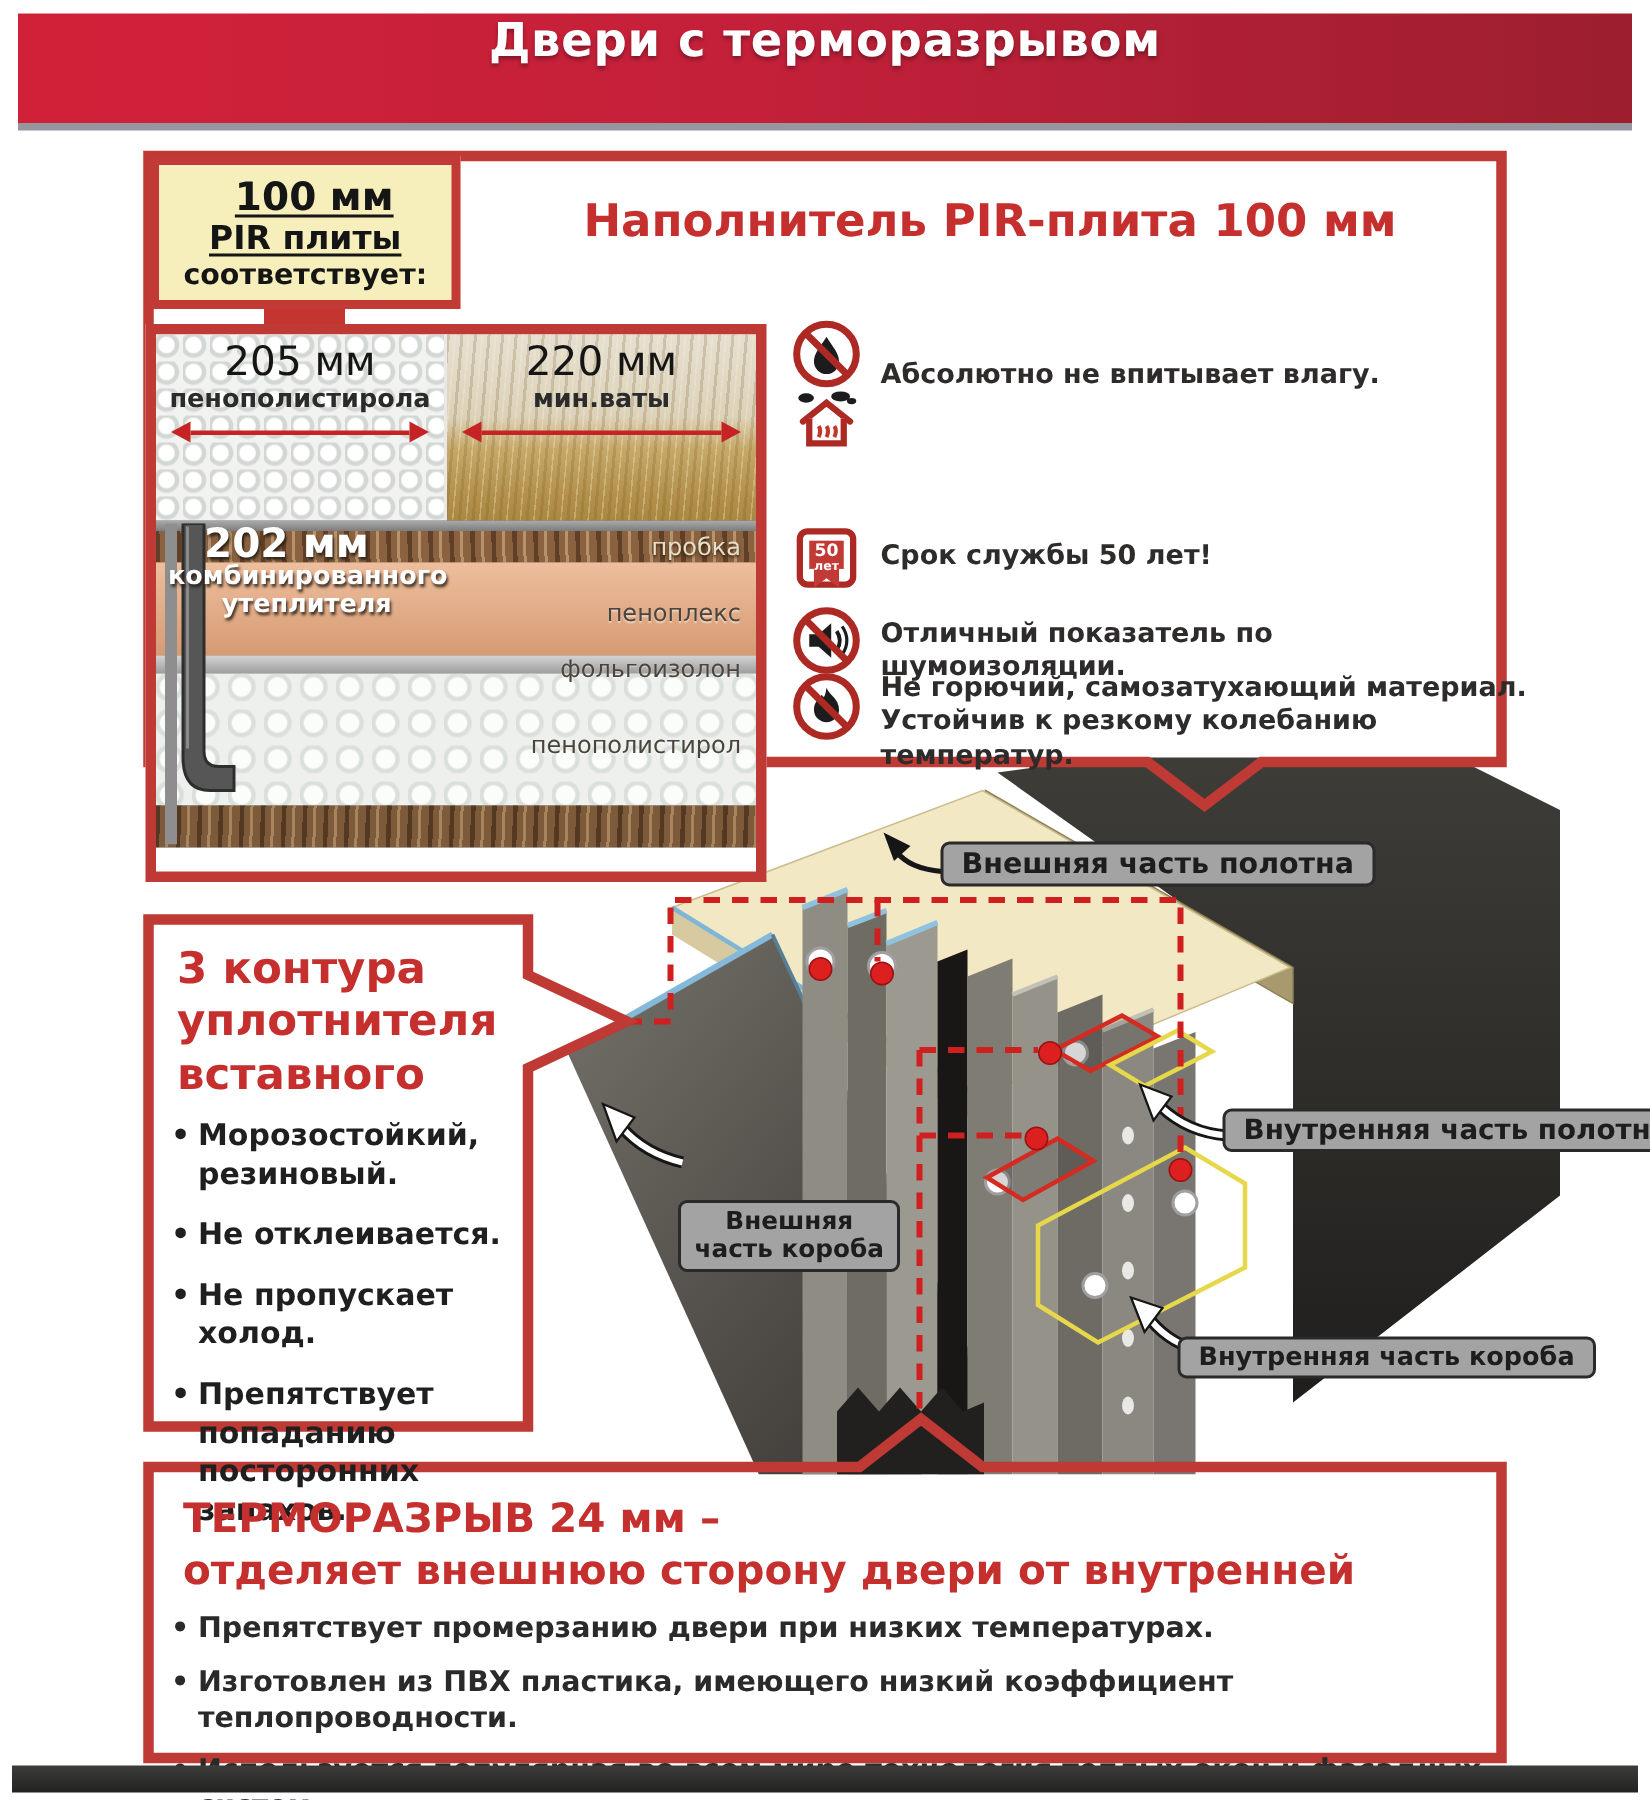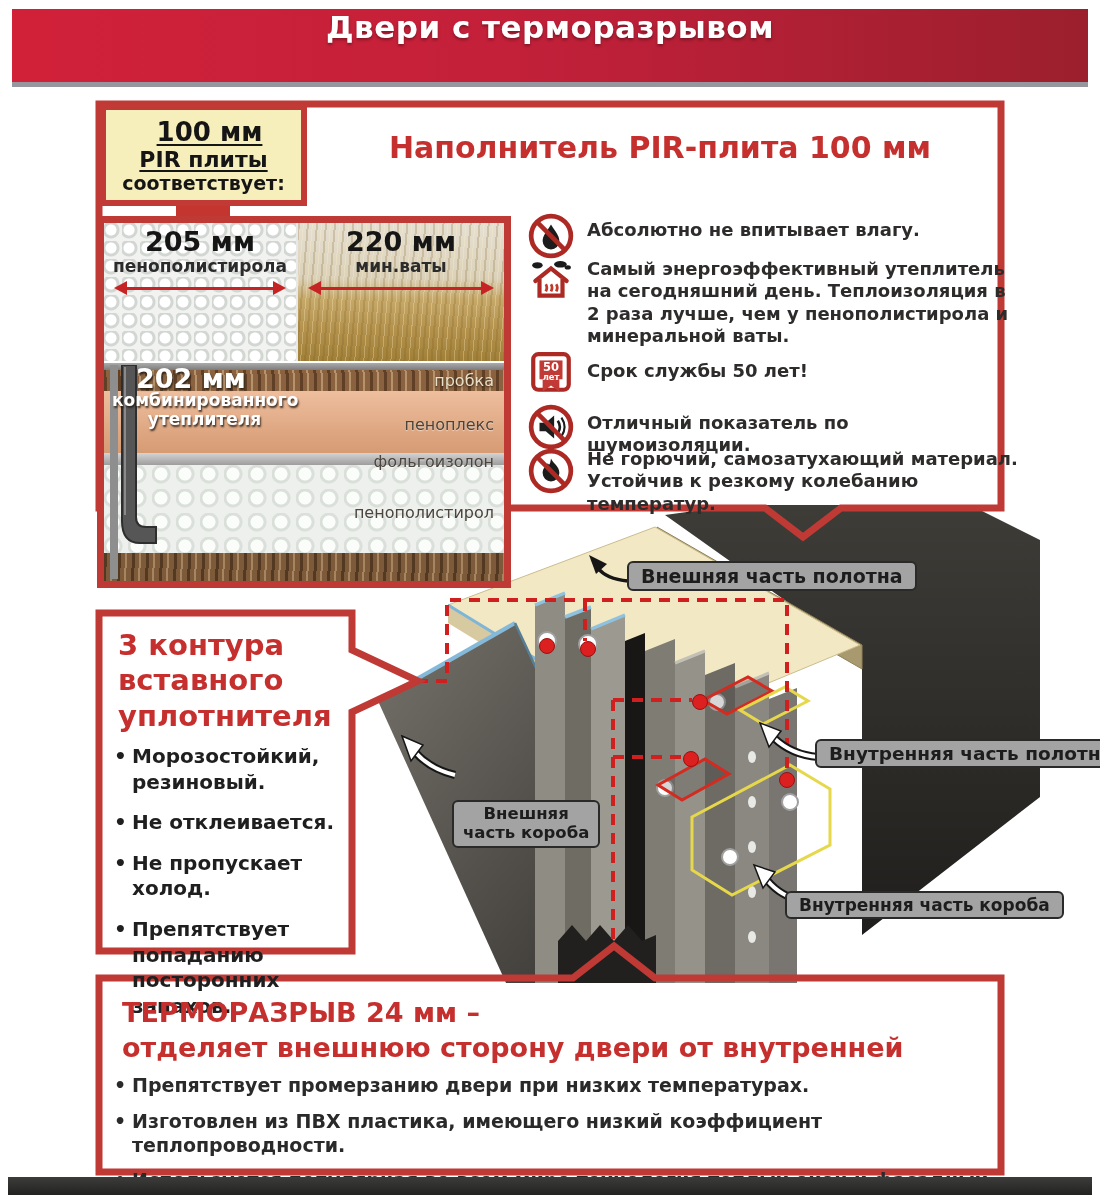--- a/index.html
+++ b/index.html
@@ -32,28 +32,28 @@
   
   .photo-box{position:absolute;left:97px;top:216px;width:414px;height:372px;z-index:6;
              border:7px solid #bf3935;background:#fff;box-sizing:border-box;}
   .pcell{position:absolute;overflow:hidden;}
   .pcell-foam{left:0;top:0;width:192px;height:138px;background-color:#f2f3f1;
       background-image:radial-gradient(circle at 7px 7px,#ffffff 0 5px,rgba(205,210,205,.85) 6px 8px,transparent 9px);
       background-size:18px 18px;border-right:2px solid #e8e8e8;}
   .pcell-wool{left:194px;top:0;width:206px;height:138px;
       background:repeating-linear-gradient(95deg,rgba(120,90,30,.22) 0 2px,transparent 2px 5px,rgba(255,240,200,.30) 5px 6px,transparent 6px 9px),
                  linear-gradient(180deg,#e6e0d2 0%,#dcd2ba 40%,#c6a96a 55%,#b3914c 78%,#a08038 100%);}
-  .pval{font-size:27px;font-weight:bold;color:#151515;text-align:center;margin-top:5px;line-height:1.05;}
+  .pval{font-size:27px;font-weight:normal;color:#151515;text-align:center;margin-top:5px;line-height:1.05;}
   .plab{font-size:17px;font-weight:bold;color:#2b2b2b;text-align:center;}
   .marrow{display:flex;align-items:center;height:14px;margin:5px auto 0;width:90%;}
   .marrow .tl{width:0;height:0;border-top:7px solid transparent;border-bottom:7px solid transparent;border-right:13px solid #c62424;}
   .marrow .bar{flex:1;height:3px;background:#c62424;}
   .marrow .tr{width:0;height:0;border-top:7px solid transparent;border-bottom:7px solid transparent;border-left:13px solid #c62424;}
 
-  .pcell-combo{left:0;top:140px;width:400px;height:218px;background:#777;}
+  .pcell-combo{left:0;top:124px;width:400px;height:218px;background:#777;}
   .layer{width:100%;}
   .layer-metal{height:7px;background:linear-gradient(180deg,#ababab,#7c7c7c);}
   .layer-cork{height:21px;background-color:#8a6240;
       background-image:repeating-linear-gradient(88deg,rgba(60,35,18,.55) 0 3px,transparent 3px 7px,rgba(225,195,150,.5) 7px 9px,transparent 9px 14px);}
   .layer-penoplex{height:62px;background:linear-gradient(180deg,rgba(255,255,255,.25),rgba(0,0,0,.08)),#e8a87d;}
   .layer-foil{height:12px;background:linear-gradient(180deg,#d4d4d4,#9d9d9d);}
   .layer-foam{height:88px;background-color:#edf0ed;
       background-image:radial-gradient(circle at 9px 9px,#fbfdfb 0 6px,rgba(205,212,205,.6) 7px 9px,transparent 10px);
       background-size:24px 24px;}
   .layer-cork2{height:28px;background-color:#7d5a3a;
@@ -161,35 +161,34 @@
       <span class="layer-label ll-dark" style="top:140px;">пенополистирол</span>
     </div>
   </div>
 
   <div class="feature" style="top:213px;">
     <svg class="ficon" width="46" height="46" viewBox="0 0 44 44">
       <circle cx="22" cy="22" r="19" fill="#fff" stroke="#ad2a24" stroke-width="4.5"></circle>
       <path d="M22,11 C18,17.5 14,21.5 14,26.8 a8,8 0 0 0 16,0 C30,21.5 26,17.5 22,11 Z" fill="#1c1c1c"></path>
       <line x1="9.5" y1="9.5" x2="34.5" y2="34.5" stroke="#ad2a24" stroke-width="4.5"></line>
     </svg>
-    <div class="ftext" style="padding-top:6px;">Абсолютно не впитывает влагу.</div>
+    <div class="ftext" style="padding-top:6px;margin-top:20px;">Абсолютно не впитывает влагу.</div>
   </div>
 
   <div class="feature" style="top:258px;">
     <svg class="ficon" width="46" height="46" viewBox="0 0 44 44">
       <ellipse cx="9" cy="7" rx="5" ry="3" fill="#1c1c1c"></ellipse>
       <ellipse cx="31" cy="6" rx="6" ry="3.2" fill="#1c1c1c"></ellipse>
       <ellipse cx="38" cy="9" rx="3" ry="2" fill="#1c1c1c"></ellipse>
       <path d="M7,22 L22,10 L37,22" fill="none" stroke="#ad2a24" stroke-width="4" stroke-linecap="round"></path>
       <path d="M11,20 V36 H33 V20" fill="#fff" stroke="#ad2a24" stroke-width="4"></path>
       <path d="M17,25 q2,3 0,7" fill="none" stroke="#c0392b" stroke-width="2.6"></path>
       <path d="M22,25 q2,3 0,7" fill="none" stroke="#c0392b" stroke-width="2.6"></path>
       <path d="M27,25 q2,3 0,7" fill="none" stroke="#c0392b" stroke-width="2.6"></path>
     </svg>
-    <div class="ftext">Самый энергоэффективный утеплитель на сегодняшний день. Теплоизоляция в 2 раза лучше, чем у пенополистирола и минеральной ваты.</div>
   </div>
 
   <div class="feature" style="top:350px;">
     <svg class="ficon" width="46" height="46" viewBox="0 0 44 44">
       <rect x="5" y="4" width="34" height="34" rx="5" fill="#fff" stroke="#ad2a24" stroke-width="4"></rect>
       <rect x="11" y="10" width="22" height="18" fill="#c23a35"></rect>
       <polygon points="14,28 30,28 30,40 22,34 14,40" fill="#c23a35"></polygon>
       <text x="22" y="20" text-anchor="middle" font-size="11" font-weight="bold" fill="#fff" font-family="DejaVu Sans, sans-serif">50</text>
       <text x="22" y="29" text-anchor="middle" font-size="8" font-weight="bold" fill="#fff" font-family="DejaVu Sans, sans-serif">лет</text>
     </svg>
@@ -211,22 +210,22 @@
     <svg class="ficon" width="46" height="46" viewBox="0 0 44 44">
       <circle cx="22" cy="22" r="19" fill="#fff" stroke="#ad2a24" stroke-width="4.5"></circle>
       <path d="M22,10 c2,5 8,7 8,14 a8,8 0 0 1 -16,0 c0,-5 3,-6.5 5,-9.5 c1,2 2,2.5 3,-4.5 z" fill="#1c1c1c"></path>
       <line x1="9.5" y1="9.5" x2="34.5" y2="34.5" stroke="#ad2a24" stroke-width="4.5"></line>
     </svg>
     <div class="ftext" style="width:450px;">Не горючий, самозатухающий материал. Устойчив к резкому колебанию температур.</div>
   </div>
 
   <div class="seals-title">
     <div>3 контура</div>
+    <div>уплотнителя</div>
     <div>вставного</div>
-    <div>уплотнителя</div>
   </div>
   <ul class="bullets seals-bullets">
     <li>Морозостойкий, резиновый.</li>
     <li>Не отклеивается.</li>
     <li>Не пропускает холод.</li>
     <li>Препятствует попаданию посторонних запахов.</li>
   </ul>
 
   <svg id="diagram-svg" width="680" height="478" viewBox="0 0 680 478">
     <defs>

